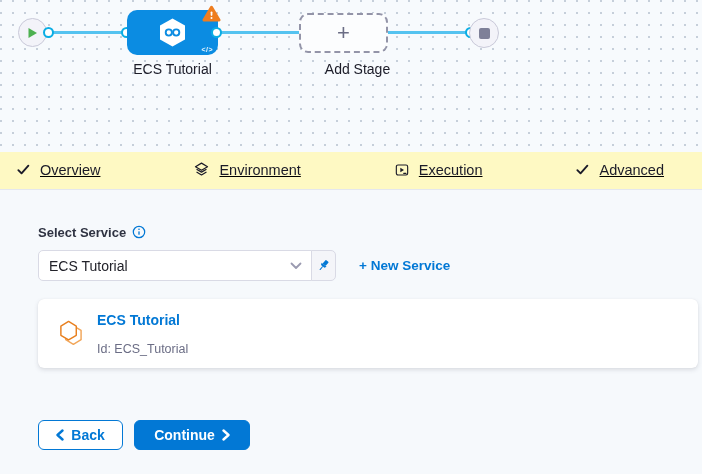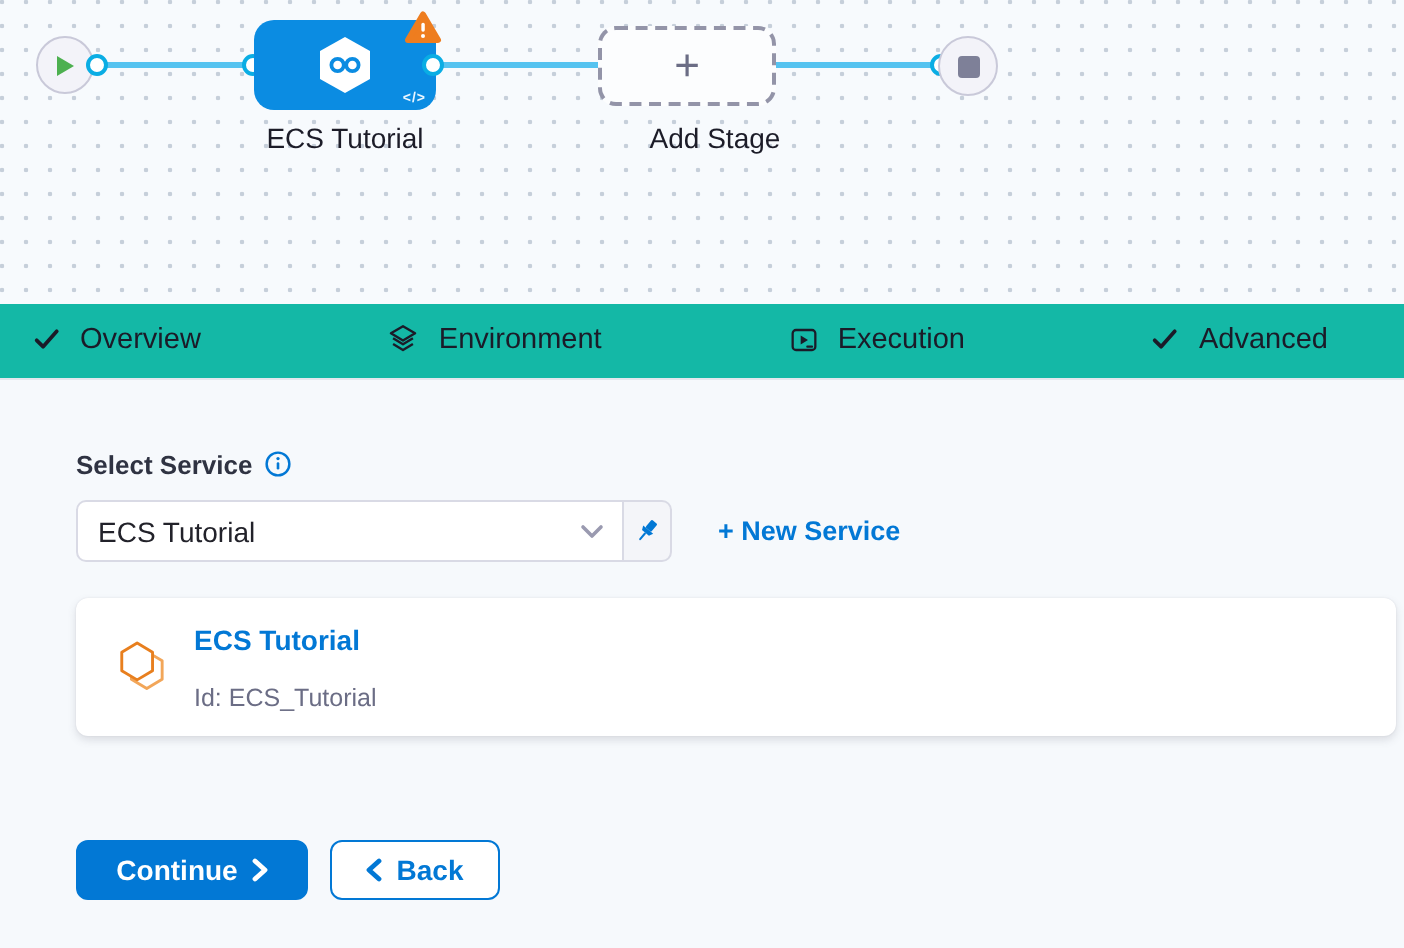--- a/index.html
+++ b/index.html
@@ -45,23 +45,24 @@
   .addstage-label { left: 301px; width: 113px; }
   .add-stage-box {
     position: absolute; left: 299px; top: 13px; width: 89px; height: 40px;
     border: 2px dashed #9394a8; border-radius: 9px; background: #fcfdfe;
     display: flex; align-items: center; justify-content: center;
     color: #6b6d85; font-size: 22px; font-weight: 300; cursor: pointer;
   }
 
   
   .tabbar {
-    height: 38px; background: #14b8a6; border-bottom: 1px solid #e4e7ee;
+    height: 38px; background: #fef9c3; border-bottom: 1px solid #e4e7ee;
     display: flex; justify-content: space-between; align-items: stretch;
     padding: 0 36px 0 14px;
+    text-decoration: underline;
   }
   .tab {
     display: flex; align-items: center; gap: 9px; cursor: pointer;
     font-size: 14.5px; color: #1b1b28; font-weight: 500; border-bottom: 3px solid transparent;
     padding: 0 2px; margin-bottom: -1px;
   }
   .tab.active { border-bottom-color: #0278d5; font-weight: 600; padding: 0 26px; }
   .tab .ticon { display: flex; align-items: center; }
 
   
@@ -235,32 +236,32 @@
           <polygon points="11,2.5 19,7.3 19,16.9 11,21.7 3,16.9 3,7.3" fill="#ffffff" stroke="#e87f1e" stroke-width="1.5" stroke-linejoin="round"></polygon>
         </svg>
       </span>
       <div class="card-text">
         <div class="card-title">ECS Tutorial</div>
         <div class="card-id">Id: ECS_Tutorial</div>
       </div>
     </div>
 
     <div class="footer">
+      <button class="btn btn-back">
+        <span style="display:flex;">
+          <svg width="8" height="12" viewBox="0 0 8 12" fill="none" stroke="#0278d5" stroke-width="2.4" stroke-linecap="round" stroke-linejoin="round">
+              <path d="M6.5 1.5L1.5 6l5 4.5"></path>
+            </svg>
+        </span>
+        <span>Back</span>
+      </button>
       <button class="btn btn-continue">
         <span>Continue</span>
         <span style="display:flex;">
           <svg width="8" height="12" viewBox="0 0 8 12" fill="none" stroke="#ffffff" stroke-width="2.4" stroke-linecap="round" stroke-linejoin="round">
               <path d="M1.5 1.5L6.5 6l-5 4.5"></path>
             </svg>
         </span>
       </button>
-      <button class="btn btn-back">
-        <span style="display:flex;">
-          <svg width="8" height="12" viewBox="0 0 8 12" fill="none" stroke="#0278d5" stroke-width="2.4" stroke-linecap="round" stroke-linejoin="round">
-              <path d="M6.5 1.5L1.5 6l5 4.5"></path>
-            </svg>
-        </span>
-        <span>Back</span>
-      </button>
     </div>
 
   </div>
 </div>
 
 </body></html>

